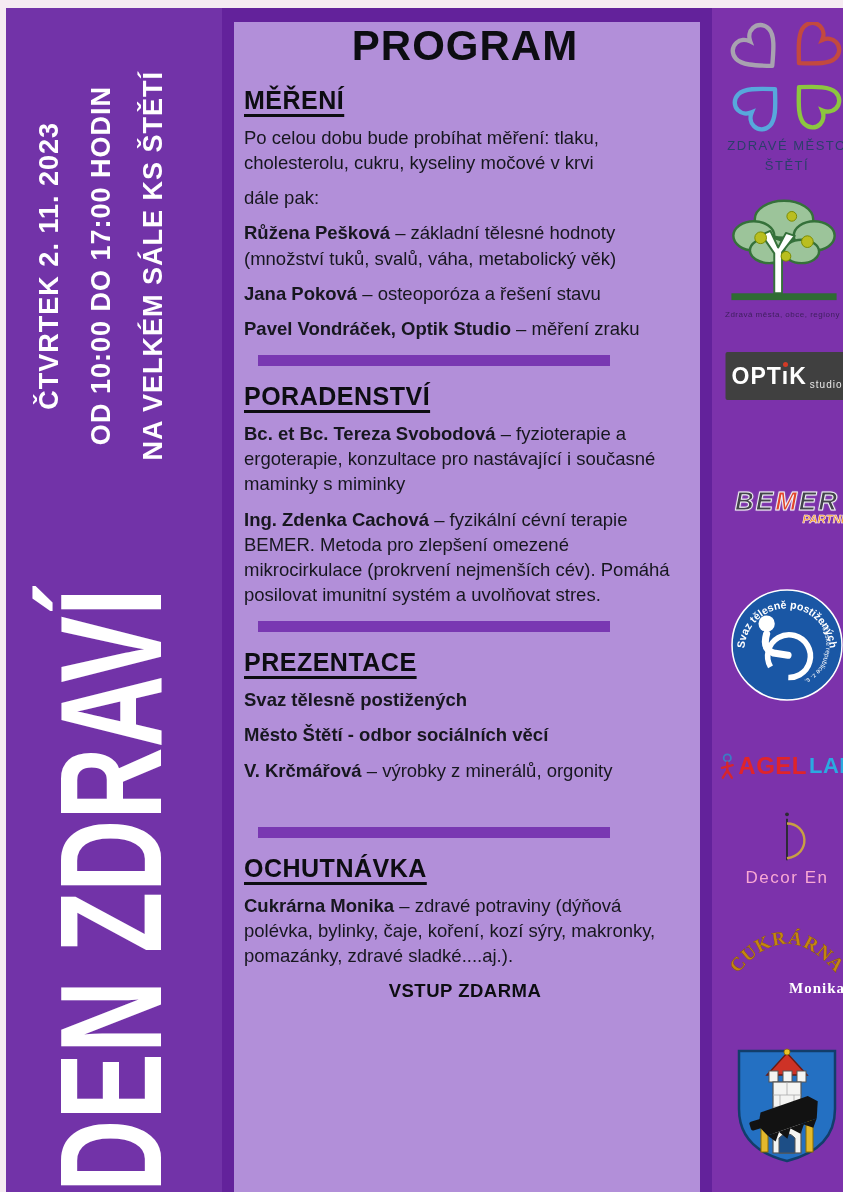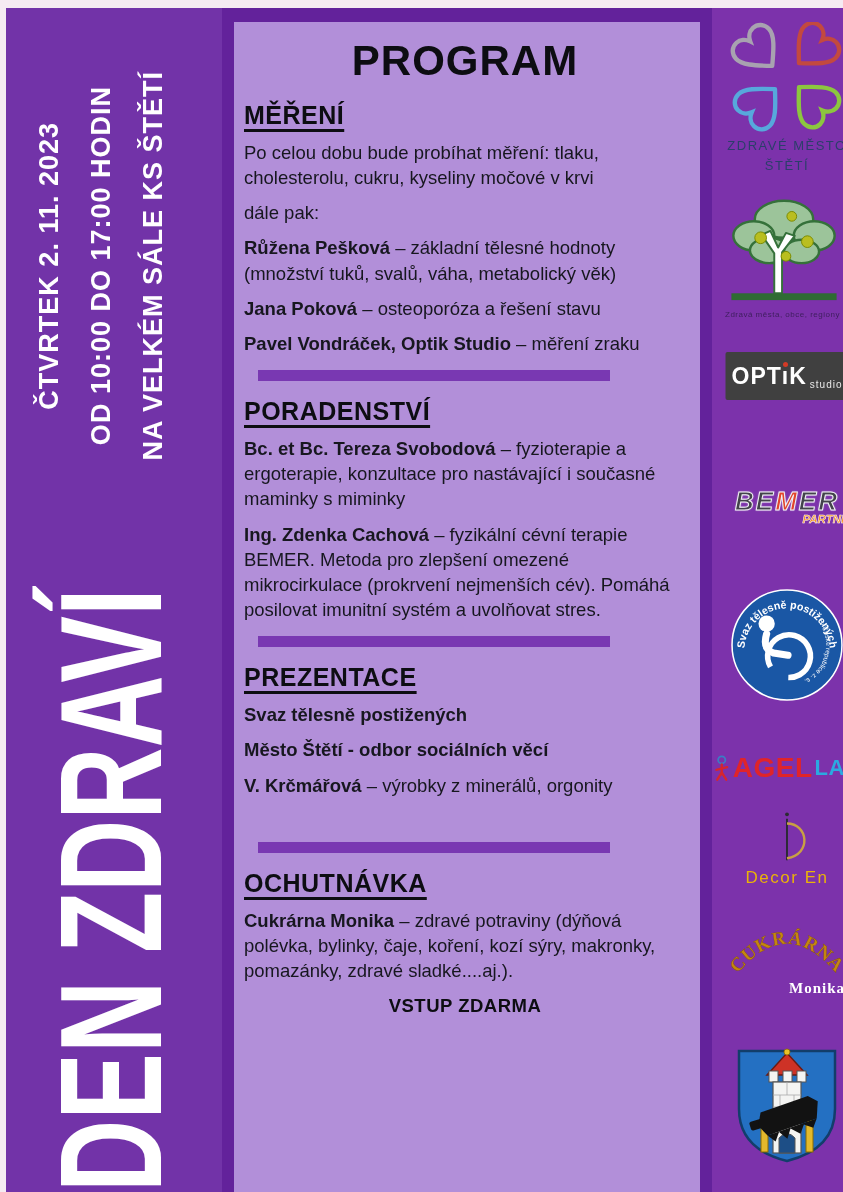--- a/index.html
+++ b/index.html
@@ -37,21 +37,21 @@
 
   
   .main {
     position: absolute; left: 222px; top: 8px; width: 478px; bottom: 0;
     background: #B28FD9;
     border-top: 14px solid #63229B; border-left: 12px solid #63229B;
   }
   .main-inner { padding: 0 14px 0 10px; color: #17171F; }
   .program-title {
     font-size: 42px; font-weight: 700; text-align: center;
-    margin-top: 15px; letter-spacing: 1px; color: #0D0D12;
+    margin-top: 0; letter-spacing: 1px; color: #0D0D12;
   }
   .sec-heading {
     font-size: 25px; font-weight: 700; margin-top: 16px;
     text-decoration: underline; text-decoration-thickness: 2.5px;
     text-underline-offset: 5px; color: #0D0D12; letter-spacing: .5px;
     width: max-content;
   }
   .main p { font-size: 18.5px; line-height: 1.36; margin-top: 10px; }
   .b { font-weight: 700; text-align: right; }
   .sep { height: 11px; width: 352px; background: #7938B2; margin: 14px 0 0 14px; }
@@ -98,25 +98,25 @@
   .bemer-m { color: #E2452C; }
   .bemer-partner {
     display: block; text-align: right; padding-right: 5px; color: #F7941D;
     font-size: 11.5px; font-weight: 800; font-style: italic; margin-top: -4px;
     -webkit-text-stroke: .5px #fff;
   }
 
   .lg-svaz { top: 580px; }
 
   .lg-agellab { top: 744px; display: flex; align-items: center; gap: 2px; width: max-content; }
-  .agel { color: #E0242A; font-weight: 800; font-size: 28px; letter-spacing: .5px; }
+  .agel { color: #E0242A; font-weight: 800; font-size: 24px; letter-spacing: .5px; }
   .lab  { color: #2BA9E0; font-weight: 800; font-size: 22px; letter-spacing: .5px; }
 
   .lg-decoren { top: 802px; text-align: center; width: 110px; }
-  .decoren-name { font-size: 17px; color: #eab308; letter-spacing: 1.5px; font-weight: 400; }
+  .decoren-name { font-size: 17px; color: #f9a8d4; letter-spacing: 1.5px; font-weight: 400; }
 
   .lg-cukrarna { top: 916px; width: 132px; text-align: center; }
   .monika {
     display: block; text-align: right; padding-right: 8px; margin-top: -12px;
     font-family: "Liberation Serif", serif; font-weight: 700; font-size: 15px;
     color: #ffffff; letter-spacing: 1px;
   }
 
   .lg-coat { top: 1036px; }
 </style>

